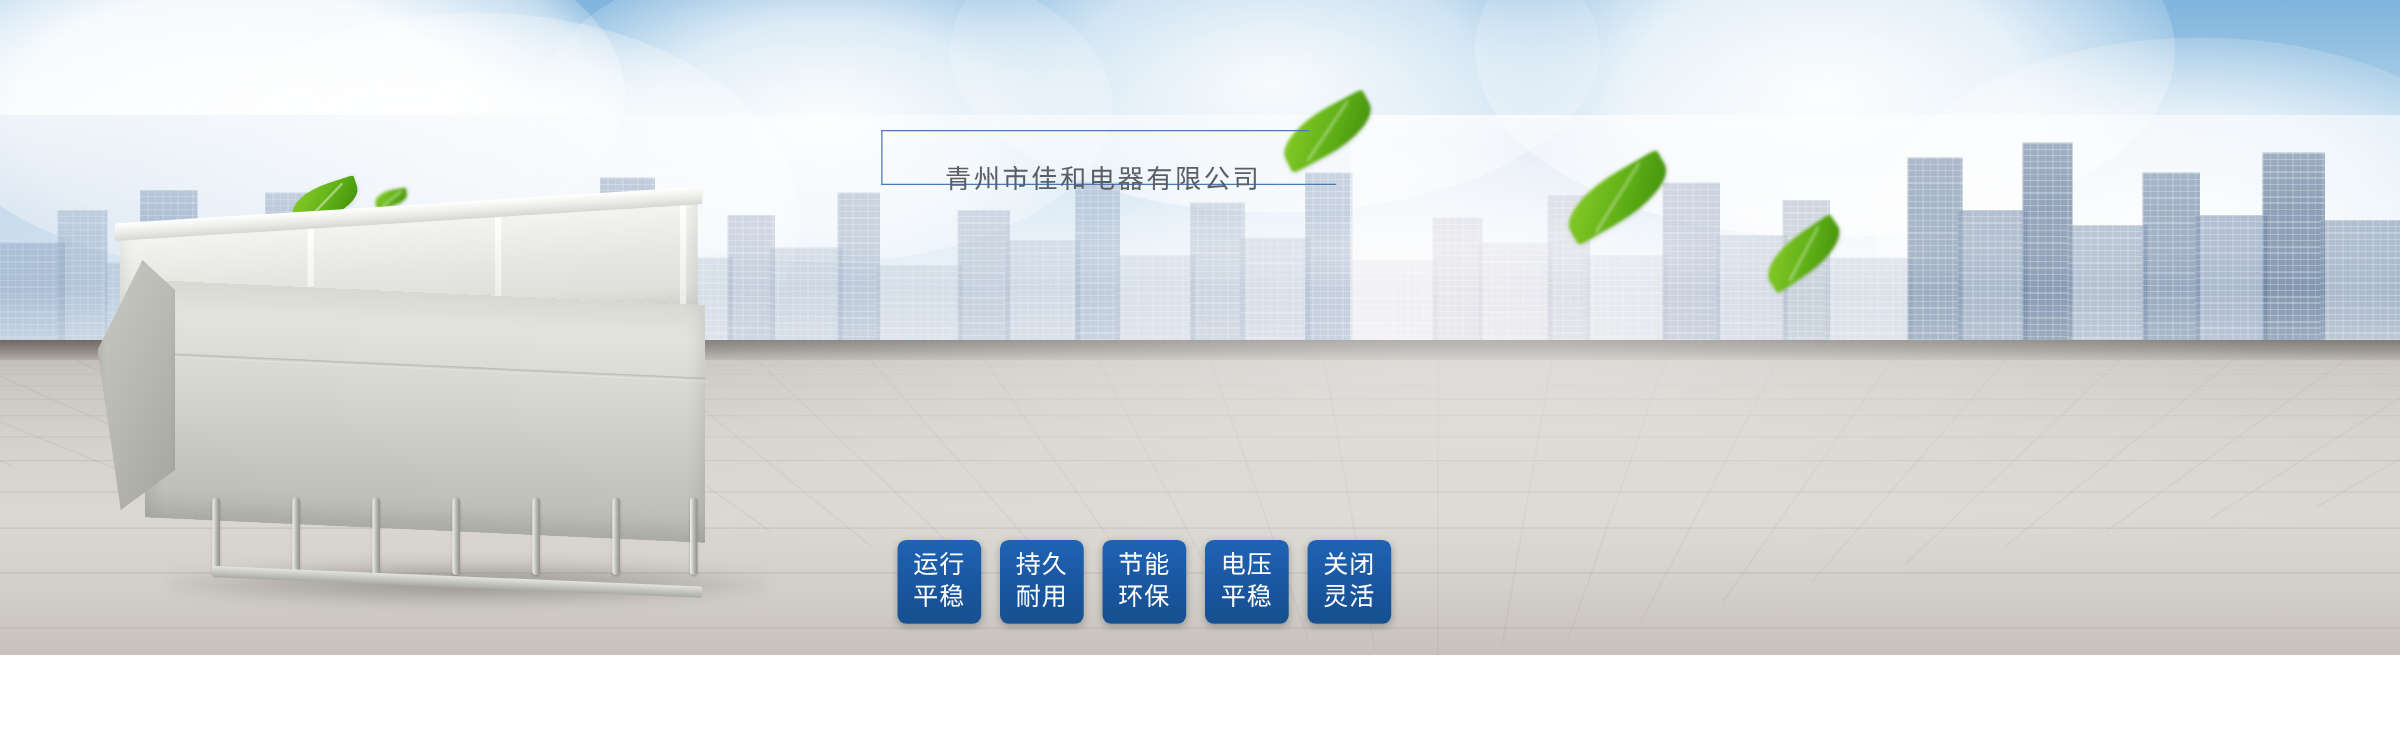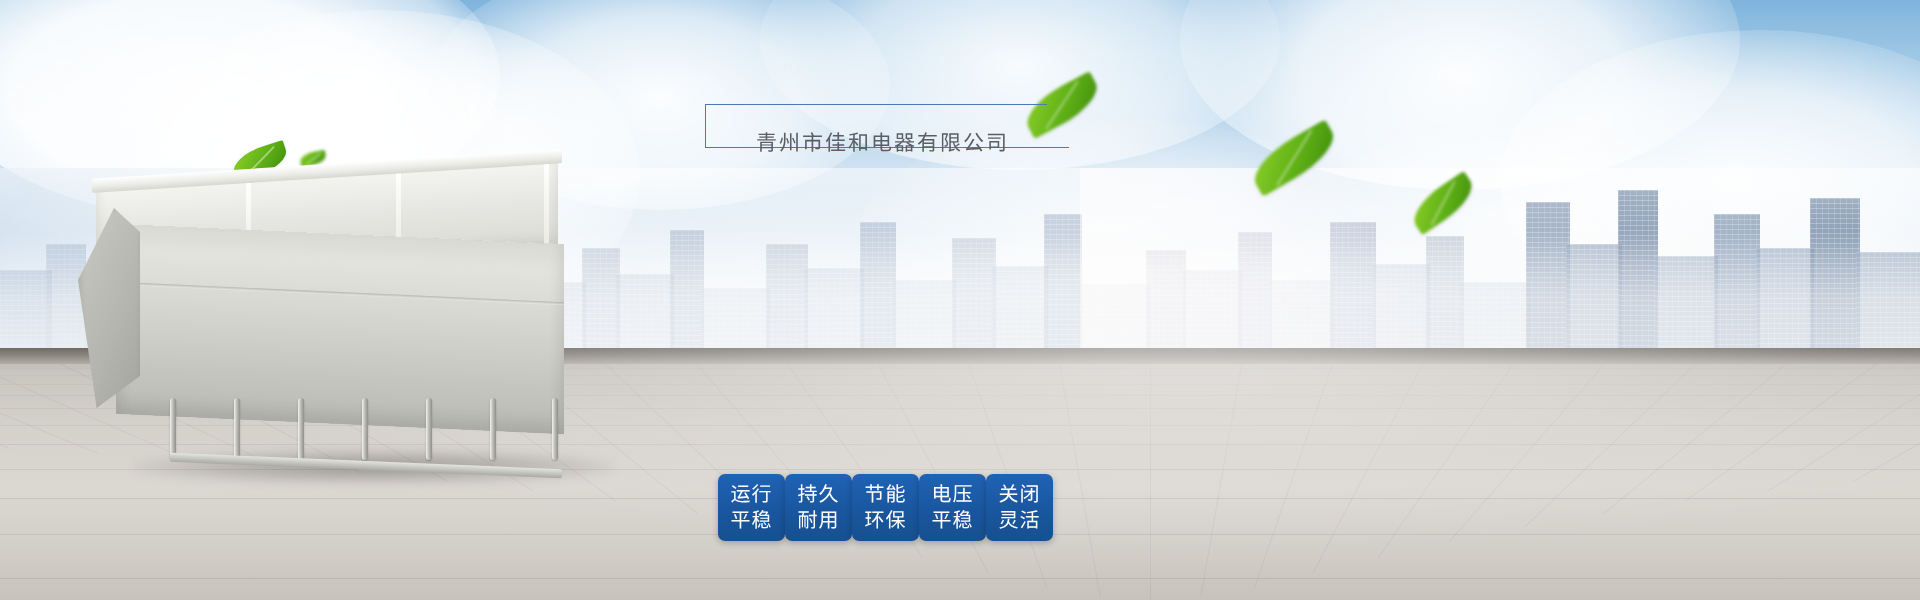--- a/index.html
+++ b/index.html
@@ -5,21 +5,21 @@
 <style>
   * { margin:0; padding:0; box-sizing:border-box; }
   html, body {
     width:1920px; height:600px;
     overflow:hidden;
     font-family:"Liberation Sans","DejaVu Sans",sans-serif;
   }
 
   #banner {
     position:relative;
-    width:1920px; height:600px;
+    width:1920px; height:524px;
     overflow:hidden;
     background:#cfe0ef;
   }
 
   
   .sky {
     position:absolute; left:0; top:0; width:1920px; height:372px;
     background:
       linear-gradient(to bottom,
         #7fb4dd 0%, #9cc6e4 14%, #bcd8ee 32%, #d6e6f3 52%,
@@ -181,21 +181,21 @@
   .subline{
     margin-left:12px; margin-top:6px;
     font-family:"Liberation Sans","DejaVu Sans",sans-serif;
     font-size:45px; font-weight:bold; letter-spacing:6px;
     color:#23262b;
     text-shadow:1px 1px 0 rgba(255,255,255,.85), 0 2px 7px rgba(255,255,255,.75);
     white-space:nowrap;
   }
 
   
-  .badges{ position:absolute; left:718px; top:474px; display:flex; }
+  .badges{ position:absolute; left:718px; top:432px; display:flex; gap:15px; }
   .badge{
     width:67px; height:67px; border-radius:7px;
     background:linear-gradient(to bottom,#1f63b4 0%, #1a569f 55%, #16508f 100%);
     box-shadow:0 2px 6px rgba(0,0,0,.24);
     display:flex; flex-direction:column; align-items:center; justify-content:center;
     color:#ffffff;
     font-family:"Liberation Sans","DejaVu Sans",sans-serif;
     font-size:20px; line-height:1.26; letter-spacing:1px;
     font-weight:500;
   }

